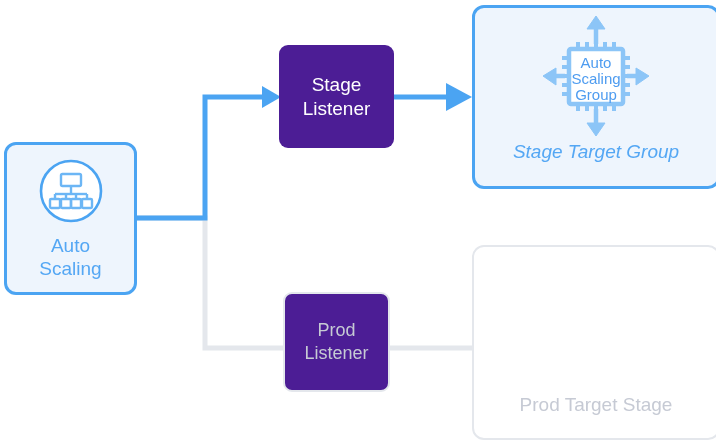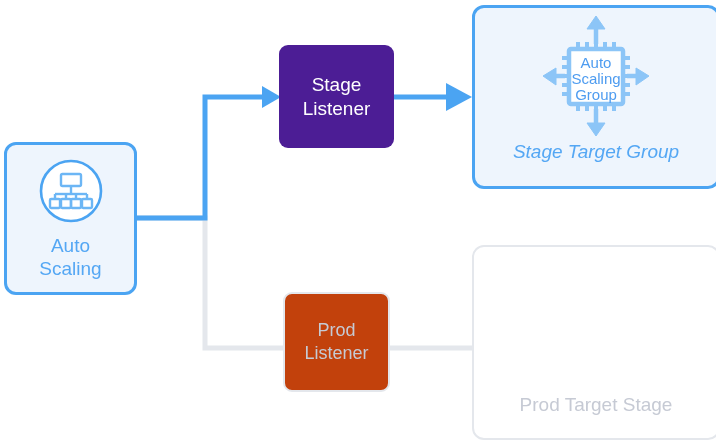--- a/index.html
+++ b/index.html
@@ -65,21 +65,21 @@
     color: #ffffff;
     font-size: 19px;
     line-height: 24px;
     text-align: center;
   }
 
   
   .prod-listener {
     left: 283px; top: 292px;
     width: 107px; height: 100px;
-    background: #c2410c;
+    background: #4c1d95;
     border: 2px solid #e4e7ec;
     border-radius: 9px;
   }
   .prod-listener .lbl {
     color: #c6cad4;
     font-size: 18px;
     line-height: 23px;
     text-align: center;
   }
 

